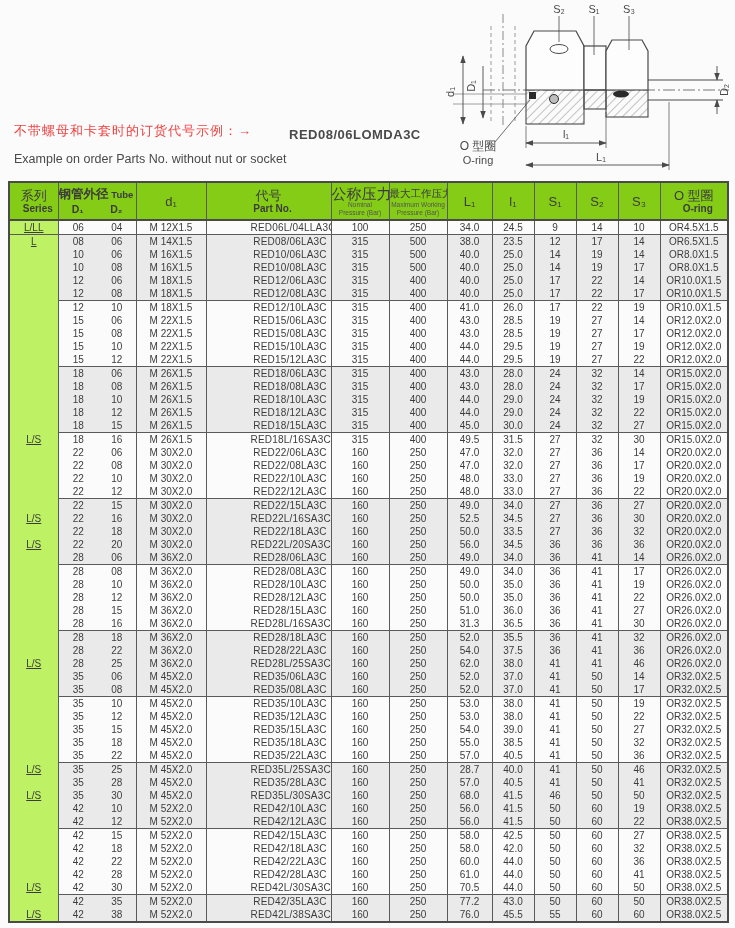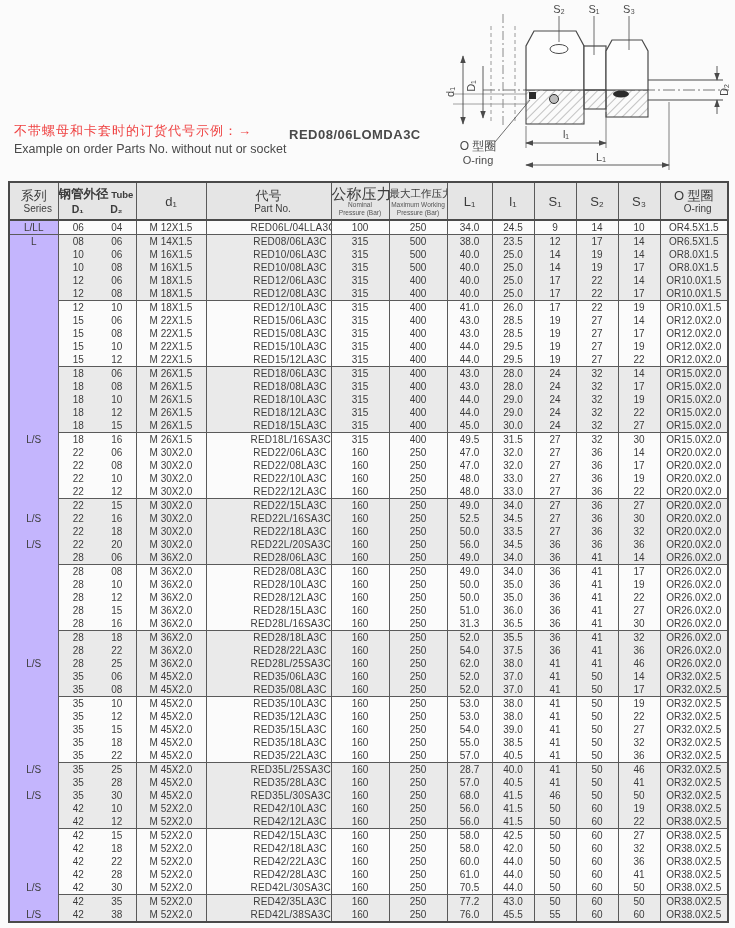--- a/index.html
+++ b/index.html
@@ -4,44 +4,44 @@
 <style>
   * { box-sizing: border-box; margin: 0; padding: 0; }
   html,body { width:735px; height:928px; background:#fbfbfb; overflow:hidden;
               font-family:"Liberation Sans", sans-serif; color:#3c3c3c; }
   .page { position:relative; width:735px; height:928px; }
 
   
   .top-section { position:relative; height:181px; }
   .intro { position:absolute; left:14px; top:122px; }
   .intro-zh { font-size:13px; letter-spacing:1px; color:#ef4444; }
-  .intro-en { font-size:12.5px; color:#4a4a4a; margin-top:2px; }
+  .intro-en { font-size:12.5px; color:#4a4a4a; margin-top:12px; }
   .intro-code { position:absolute; left:289px; top:127px; font-size:13px; color:#4a4a4a; letter-spacing:.5px;font-weight:bold; }
   .diagram { position:absolute; right:2px; top:0; }
   .diagram text { font-size:11px; fill:#4a4a4a; }
   .diagram .zh { font-size:12px; }
 
   
   .tbl-wrap { padding:0 8px; }
   table { width:719px; border-collapse:collapse; table-layout:fixed;
           border:2px solid #4a4a4a; }
   th, td { font-size:10px; text-align:center; vertical-align:middle;
            overflow:hidden; white-space:nowrap; }
   td { height:13px; line-height:13px; padding:0 1px; }
-  thead th { height:38px; background:#e5e5e5; border-bottom:2px solid #4a4a4a; }
+  thead th { height:38px; background:#84cc16; border-bottom:2px solid #4a4a4a; }
   
   th.vl, td.vl { border-left:1px solid #5a5a5a; }
   
   tr.group-end td:not(.c0) { border-bottom:1px solid #5a5a5a; }
   tr.group-end.full-sep td.c0 { border-bottom:1px solid #5a5a5a; }
   tr.shaded td:not(.c0) { background:#eaeaea; }
-  td.c0 { background:#c4b5fd; }
+  td.c0 { background:#bef264;text-decoration:underline; }
   td.c4 { letter-spacing:.2px;padding-left:44px; }
   .h-zh { font-size:13px; font-weight:normal; display:block; line-height:15px; }
-  .h-en { font-size:10px; font-weight:normal; display:block; line-height:12px;margin-left:8px; }
+  .h-en { font-size:10px; font-weight:bold; display:block; line-height:12px;margin-left:8px; }
   .h-sm { font-size:6.5px; font-weight:normal; display:block; line-height:7.5px; color:#555; }
   .h-big { font-size:13px; font-weight:normal; }
   .tube-line1 { display:block; line-height:15px; }
   .tube-zh { font-size:12.5px;margin-top:20px; } .tube-en { font-size:9.5px; }
   .dsub { display:flex; line-height:14px; }
   .dsub span { flex:1; font-size:10.5px; }
 
   
   col.w-series{width:49px;} col.w-d1{width:40px;} col.w-d2{width:38px;}
   col.w-th{width:70px;} col.w-part{width:125px;} col.w-nom{width:58px;}

